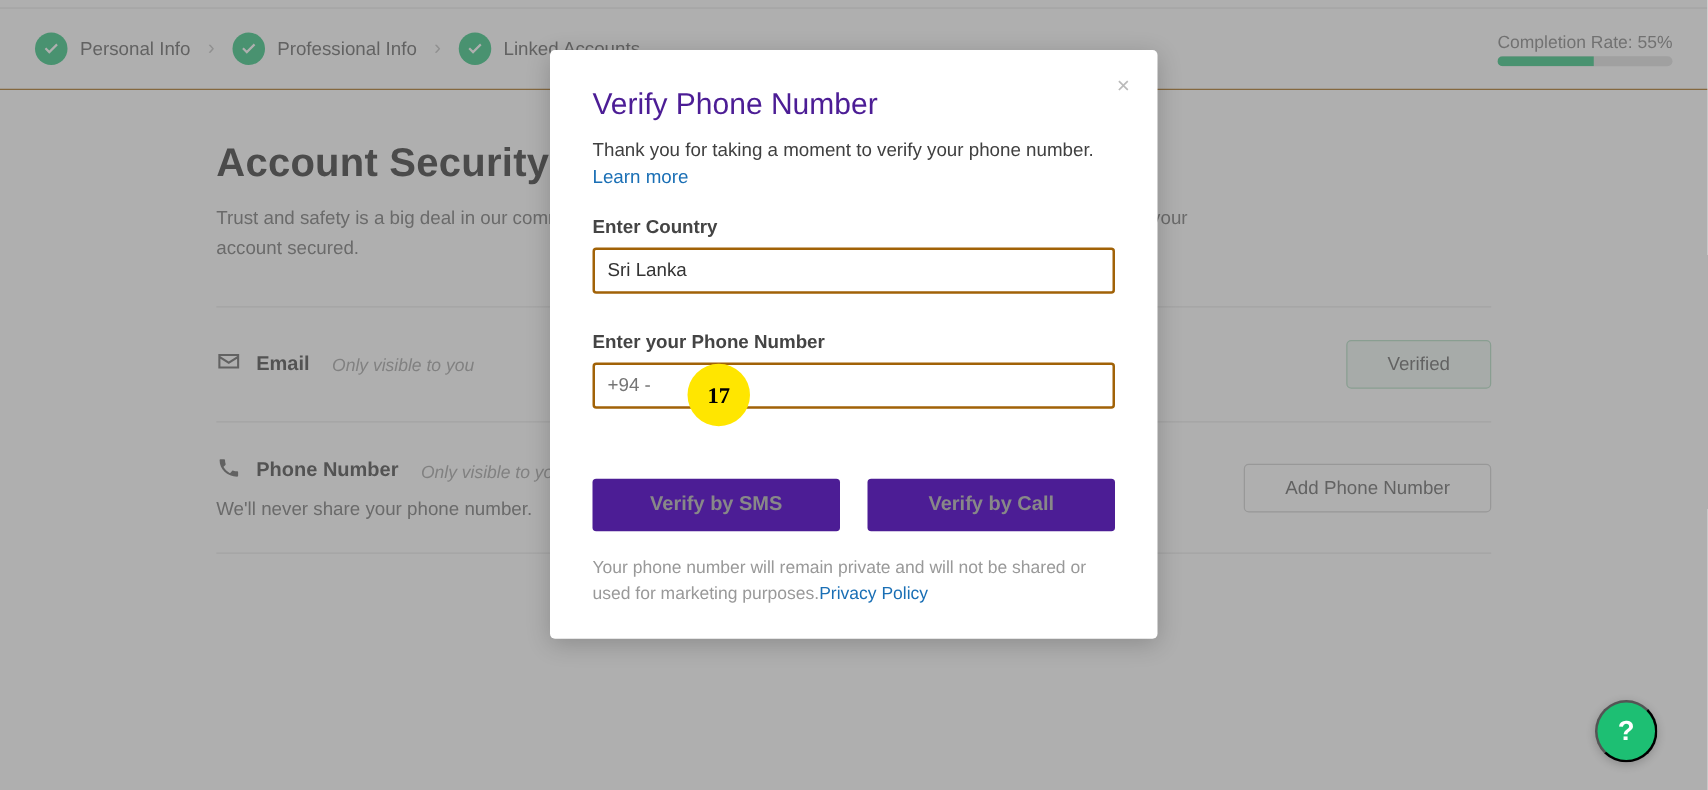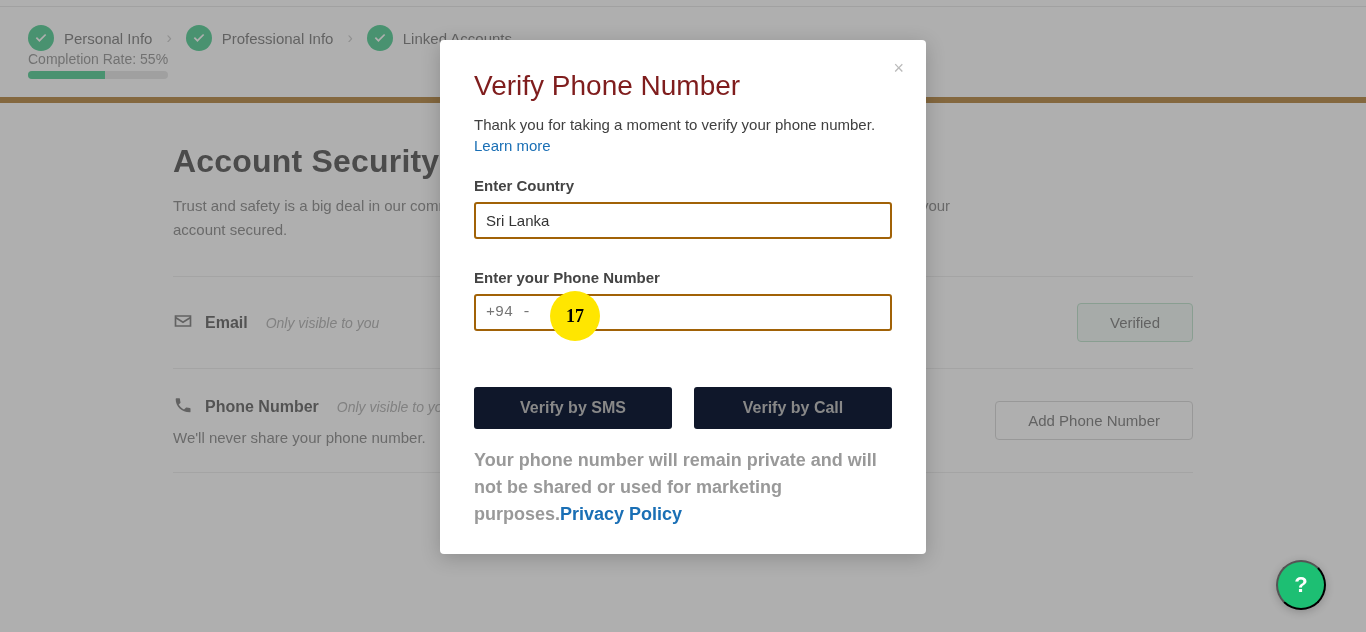--- a/index.html
+++ b/index.html
@@ -1,20 +1,20 @@
 <!DOCTYPE html>
 <html><head>
 <meta charset="utf-8">
 <style>
   * { box-sizing: border-box; margin: 0; padding: 0; }
   body { font-family: -apple-system, "Helvetica Neue", Arial, sans-serif; background: #fff; width: 1366px; height: 632px; overflow: hidden; position: relative; }
 
   .topbar { height: 7px; background: #fff; border-bottom: 1px solid #e0e0e0; }
 
-  .stepper-row { display: flex; align-items: flex-start; justify-content: space-between; padding: 18px 28px 18px 28px; border-bottom: 6px solid #a16207; background:#fff;flex-direction:column;}
+  .stepper-row { display: flex; align-items: center; justify-content: space-between; padding: 18px 28px 18px 28px; border-bottom: 1px solid #a16207; background:#fff;}
   .steps { display: flex; align-items: center; gap: 14px; }
   .step { display: flex; align-items: center; gap: 10px; color:#555; font-size: 15px; }
   .step-circle { width: 26px; height: 26px; border-radius: 50%; background: #1dbf73; display:flex;align-items:center;justify-content:center; }
   .step-circle svg{ width:14px;height:14px;fill:#fff;}
   .step-label { color:#555; font-weight:500; font-size:15px;}
   .step-chevron { color:#bbb; }
   .completion { text-align: right; }
   .completion-label { font-size: 14px; color: #777; font-weight:500; }
   .progress-track { width: 140px; height: 8px; background: #ddd; border-radius: 4px; margin-top: 4px; overflow:hidden;}
   .progress-fill { height:100%; background:#1dbf73; width:55%; }
@@ -36,29 +36,29 @@
   .add-btn{ background:#fff;margin-left:27px;}
   .divider2 { border:0; border-top:1px solid #e6e6e6; margin:0;}
 
   .continue-wrap { display:flex; justify-content:flex-end; margin-top:36px;}
   .continue-btn { background:#138a36; color:#fff; border:1px solid #0f6e2b; font-size:15px; font-weight:700; padding:12px 18px; border-radius:4px; cursor:pointer;}
 
   .overlay { position:absolute; inset:0; top:0; background: rgba(110,110,110,0.55); }
 
   .modal { position:absolute; top:40px; left:50%; transform:translateX(-50%); width:486px; background:#fff; border-radius:4px; padding: 30px 34px 26px 34px; box-shadow:0 4px 20px rgba(0,0,0,0.2);}
   .modal-close { position:absolute; top:18px; right:22px; color:#bbb; font-size:18px; cursor:pointer; background:none; border:none;}
-  .modal-title { font-size:28px; color:#7f1d1d; font-weight:400; margin-bottom:12px;}
+  .modal-title { font-size:24px; color:#4c1d95; font-weight:400; margin-bottom:12px;}
   .modal-desc { font-size:15px; color:#404040; line-height:1.5;}
   .modal-link { color:#1a6fb5; font-size:15px; text-decoration:none;margin-top:12px;}
   .form-label { font-size:15px; font-weight:700; color:#444; margin-top:22px; margin-bottom:8px;}
   .form-input { width:100%; border:2px solid #a16207; border-radius:3px; padding:8px 10px; font-size:15px; color:#333;}
-  .phone-input { color:#be185d;font-family:Liberation Mono, monospace;}
+  .phone-input { color:#be185d;}
   .modal-buttons { display:flex; gap:22px; margin-top:56px;}
-  .modal-btn { flex:1; background:#0f172a; border:none; color:#888; font-size:16px; font-weight:700; padding:12px 0; border-radius:3px; cursor:not-allowed;}
-  .modal-footnote { font-size:18px; color:#999; line-height:1.5; margin-top:18px;font-weight:bold;}
+  .modal-btn { flex:1; background:#4c1d95; border:none; color:#888; font-size:16px; font-weight:700; padding:12px 0; border-radius:3px; cursor:not-allowed;}
+  .modal-footnote { font-size:14px; color:#999; line-height:1.5; margin-top:18px;}
   .modal-footnote a { color:#1a6fb5; text-decoration:none;}
 
   .help-bubble { position:absolute; right:40px; bottom:22px; width:50px; height:50px; border-radius:50%; background:#1dbf73; display:flex; align-items:center; justify-content:center; color:#fff; font-size:22px; font-weight:700; box-shadow:0 2px 8px rgba(0,0,0,0.2);}
 
   .instr-badge { position:absolute; left:550px; top:291px; width:50px; height:50px; border-radius:50%; background:#ffe600; display:flex; align-items:center; justify-content:center; font-weight:700; font-size:18px; color:#000; font-family:Georgia,serif;}
 </style>
 </head>
 <body>
 
 <div class="topbar"></div>

